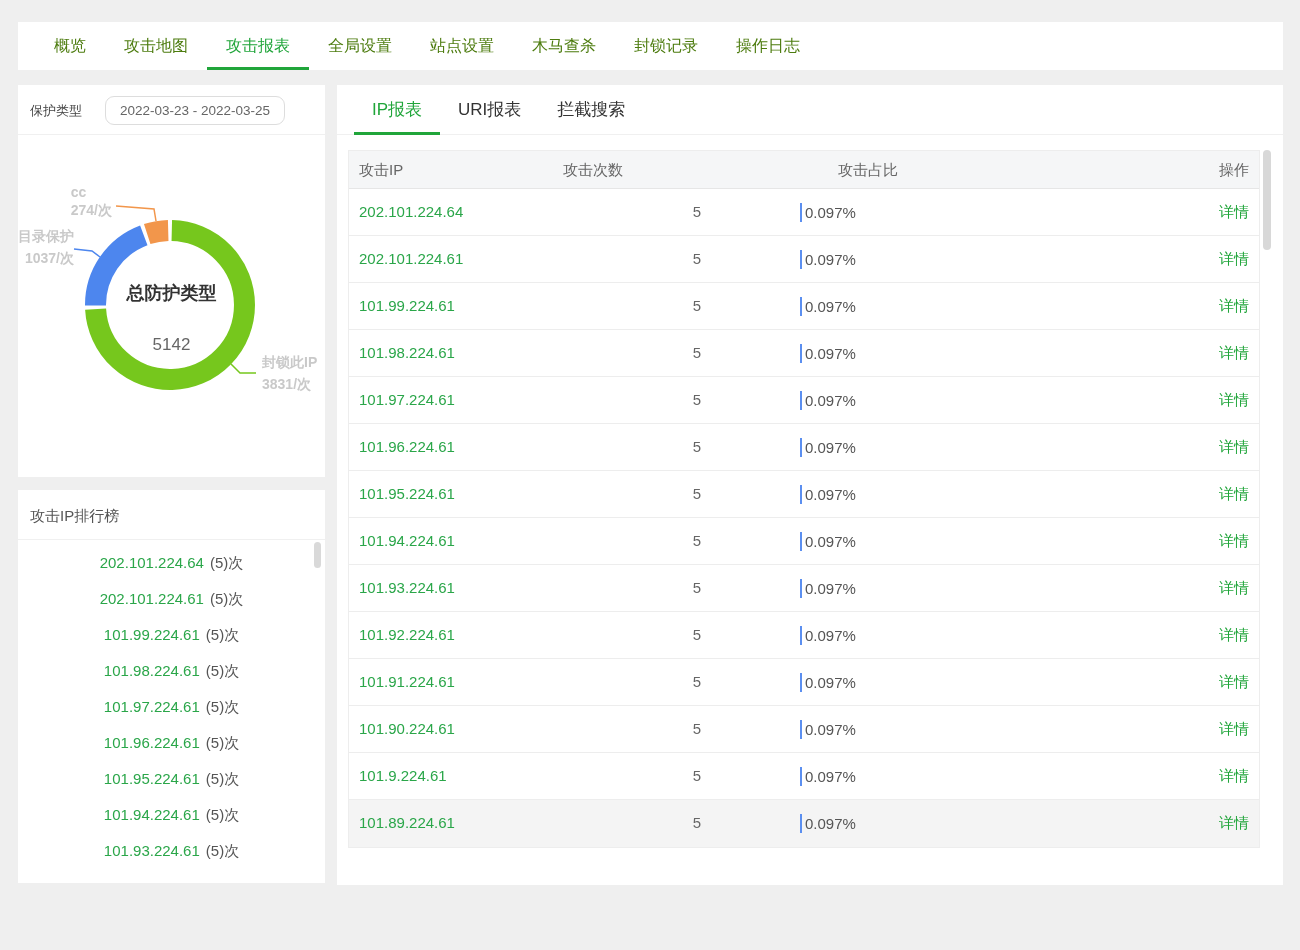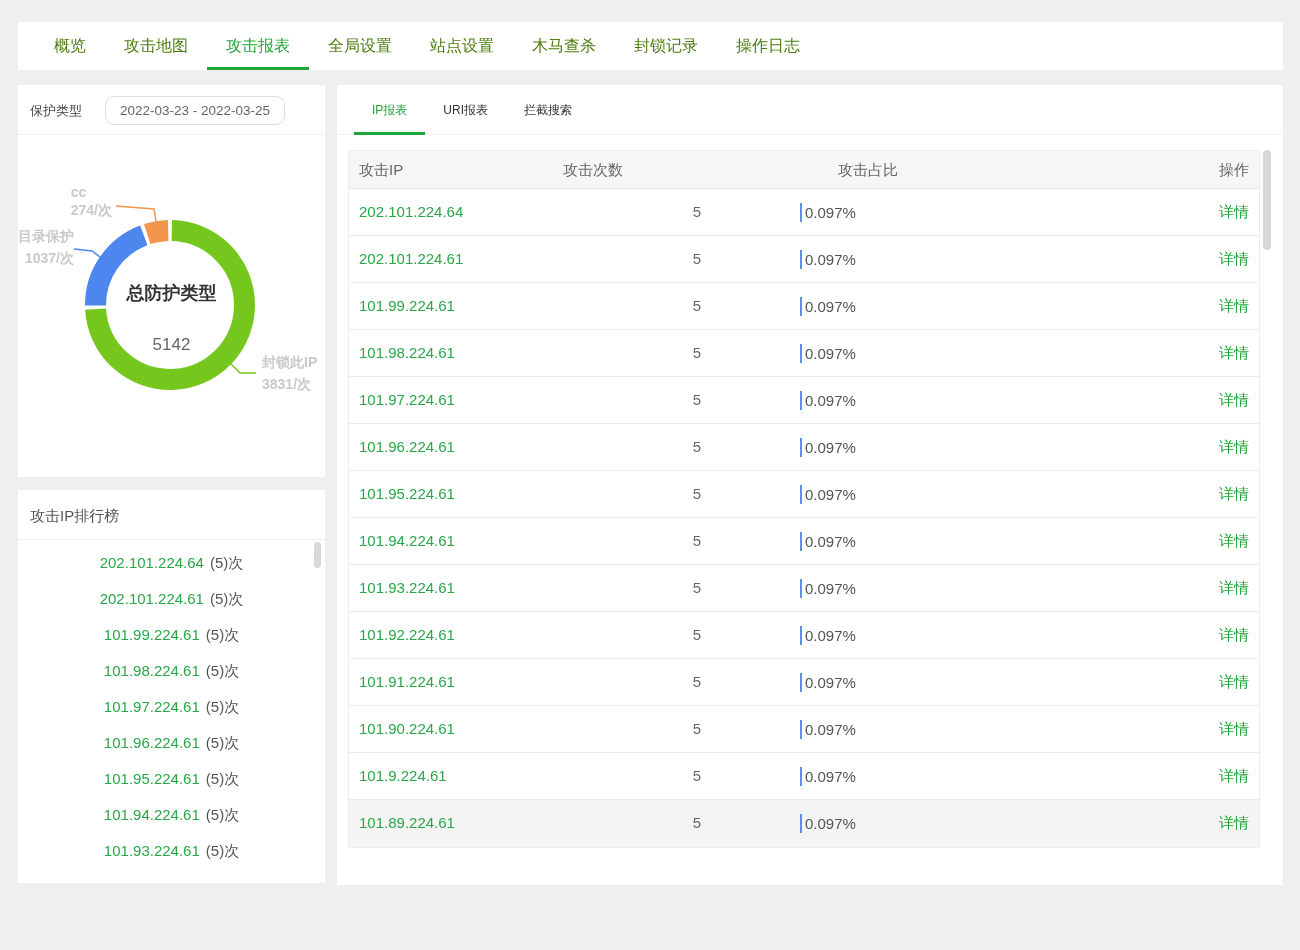--- a/index.html
+++ b/index.html
@@ -48,21 +48,21 @@
   .rk-title { position:absolute; left:12px; top:17px; font-size:15px; color:#555; }
   #rk-list { position:absolute; left:0; top:51px; width:100%; height:325px; overflow:hidden; padding-top:4px; }
   .rk-item { height:36px; line-height:36px; text-align:center; font-size:15px; white-space:nowrap; }
   .rk-ip { color:#2aa649; }
   .rk-count { color:#555; margin-left:6px; }
   .rk-scrollbar { position:absolute; right:4px; top:52px; width:7px; height:26px; background:#d9d9d9; border-radius:4px; }
 
   
   #report-panel { left:337px; top:85px; width:946px; height:800px; }
   .rp-tabs { position:absolute; left:0; top:0; right:0; height:50px; border-bottom:1px solid #f0f0f0; display:flex; padding-left:17px; }
-  .rtab { padding:0 18px; line-height:50px; font-size:12px; color:#333; cursor:pointer; position:relative; white-space:nowrap; }
+  .rtab { padding:0 18px; line-height:50px; font-size:17px; color:#333; cursor:pointer; position:relative; white-space:nowrap; }
   .rtab.active { color:#20a53a; }
   .rtab.active::after { content:""; position:absolute; left:0; right:0; bottom:-1px; height:3px; background:#20a53a; }
 
   #attack-table { position:absolute; left:11px; top:65px; width:912px; border:1px solid #ededed; }
   .thead { position:relative; height:38px; background:#f5f6f7; border-bottom:1px solid #e6e6e6; }
   .th { position:absolute; top:0; line-height:38px; font-size:15px; color:#666; white-space:nowrap; }
   .th-0 { left:10px; }
   .th-1 { left:214px; }
   .th-2 { left:489px; }
   .th-3 { right:10px; }

